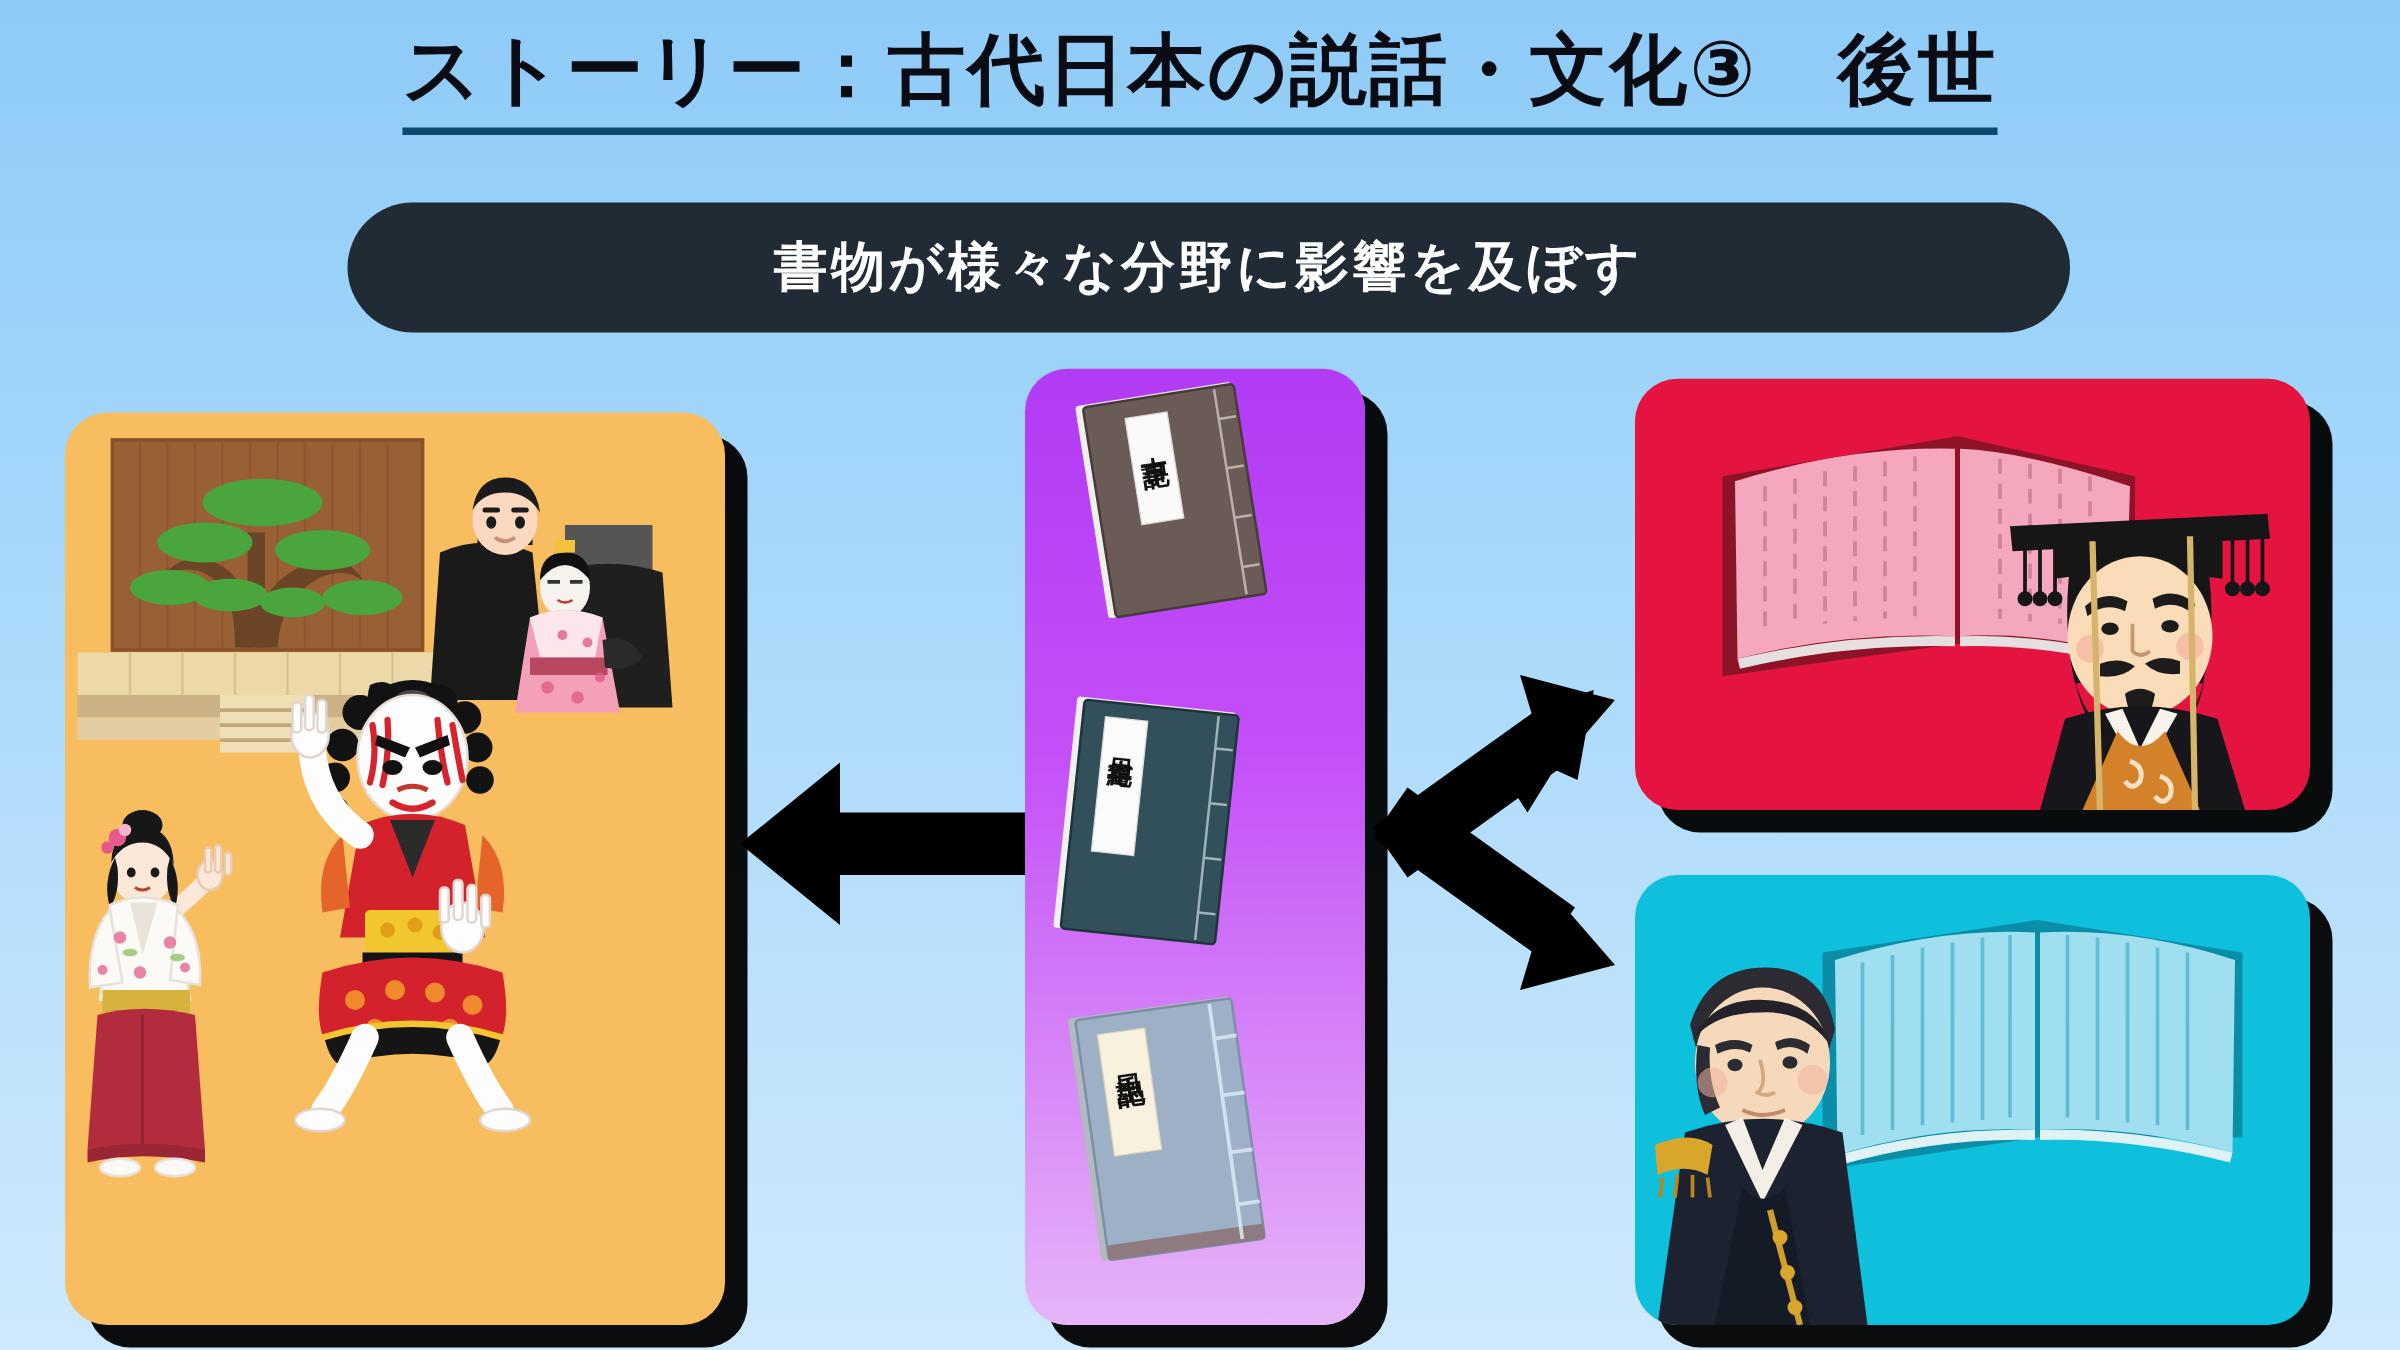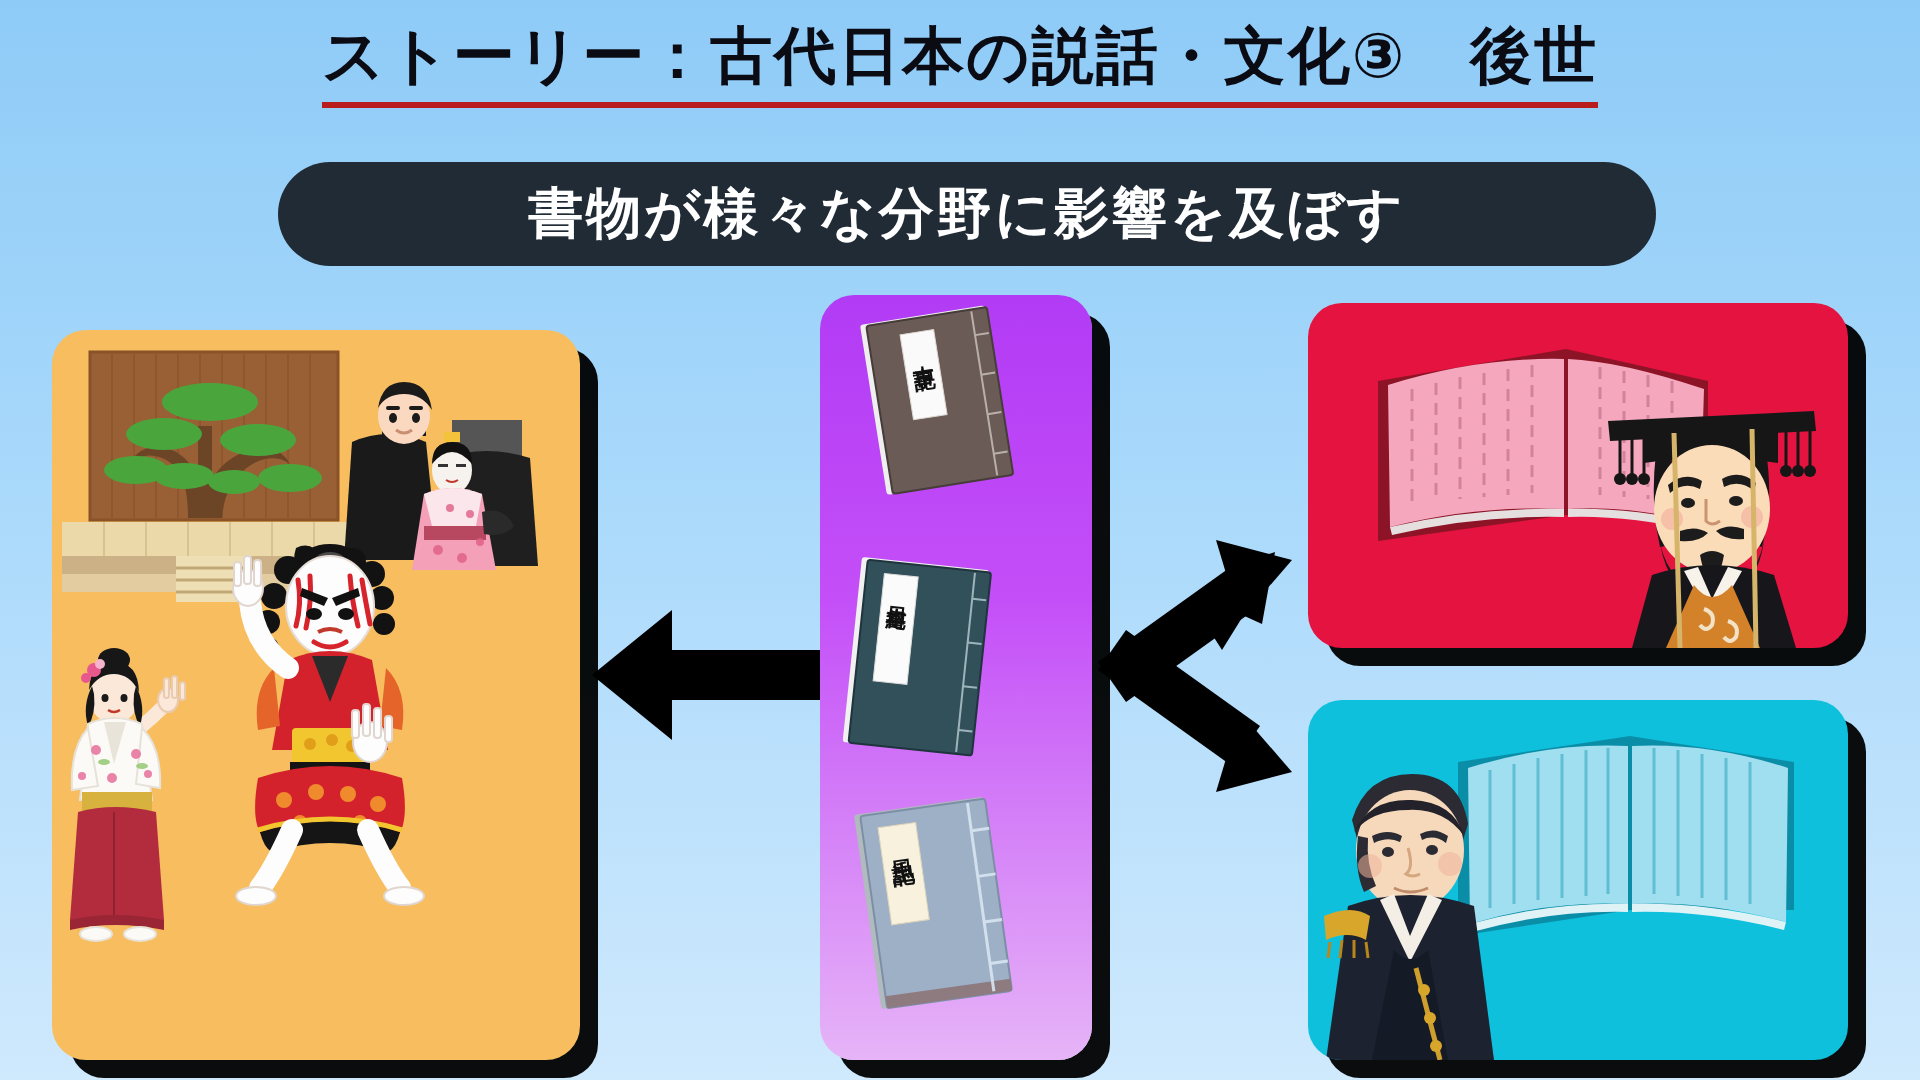--- a/index.html
+++ b/index.html
@@ -9,30 +9,30 @@
     background:linear-gradient(180deg,#8ecbf7 0%,#a9d9fb 45%,#cfe9fd 100%);
     position:relative;
   }
   
   #title{
     position:absolute;left:0;top:14px;width:1920px;text-align:center;
     font-size:62px;font-weight:700;color:#0b0b14;letter-spacing:2px;
     white-space:pre;
   }
   #title .u{
-    border-bottom:6px solid #b91c1c;padding-bottom:4px;display:inline-block;
+    border-bottom:6px solid #0c4a6e;padding-bottom:4px;display:inline-block;
   }
   
   #banner{
     position:absolute;left:278px;top:162px;width:1378px;height:104px;
     background:#202b36;border-radius:52px;
     display:flex;align-items:center;justify-content:center;
   }
   #banner-text{
-    color:#ffffff;font-size:55px;font-weight:700;letter-spacing:3px;white-space:pre;
+    color:#ffffff;font-size:43px;font-weight:700;letter-spacing:3px;white-space:pre;
   }
   
   .card{position:absolute;border-radius:34px;box-shadow:18px 18px 0 rgba(0,0,0,.95);overflow:hidden;}
   #card-art{left:52px;top:330px;width:528px;height:730px;background:#f7bd5f;}
   #card-books{left:820px;top:295px;width:272px;height:765px;
       background:linear-gradient(180deg,#b23bf5 0%,#c44ff8 40%,#e6b4f7 100%);}
   #card-eastasia{left:1308px;top:303px;width:540px;height:345px;background:#e4133f;}
   #card-europe{left:1308px;top:700px;width:540px;height:360px;background:#0fc0dd;}
 
   

